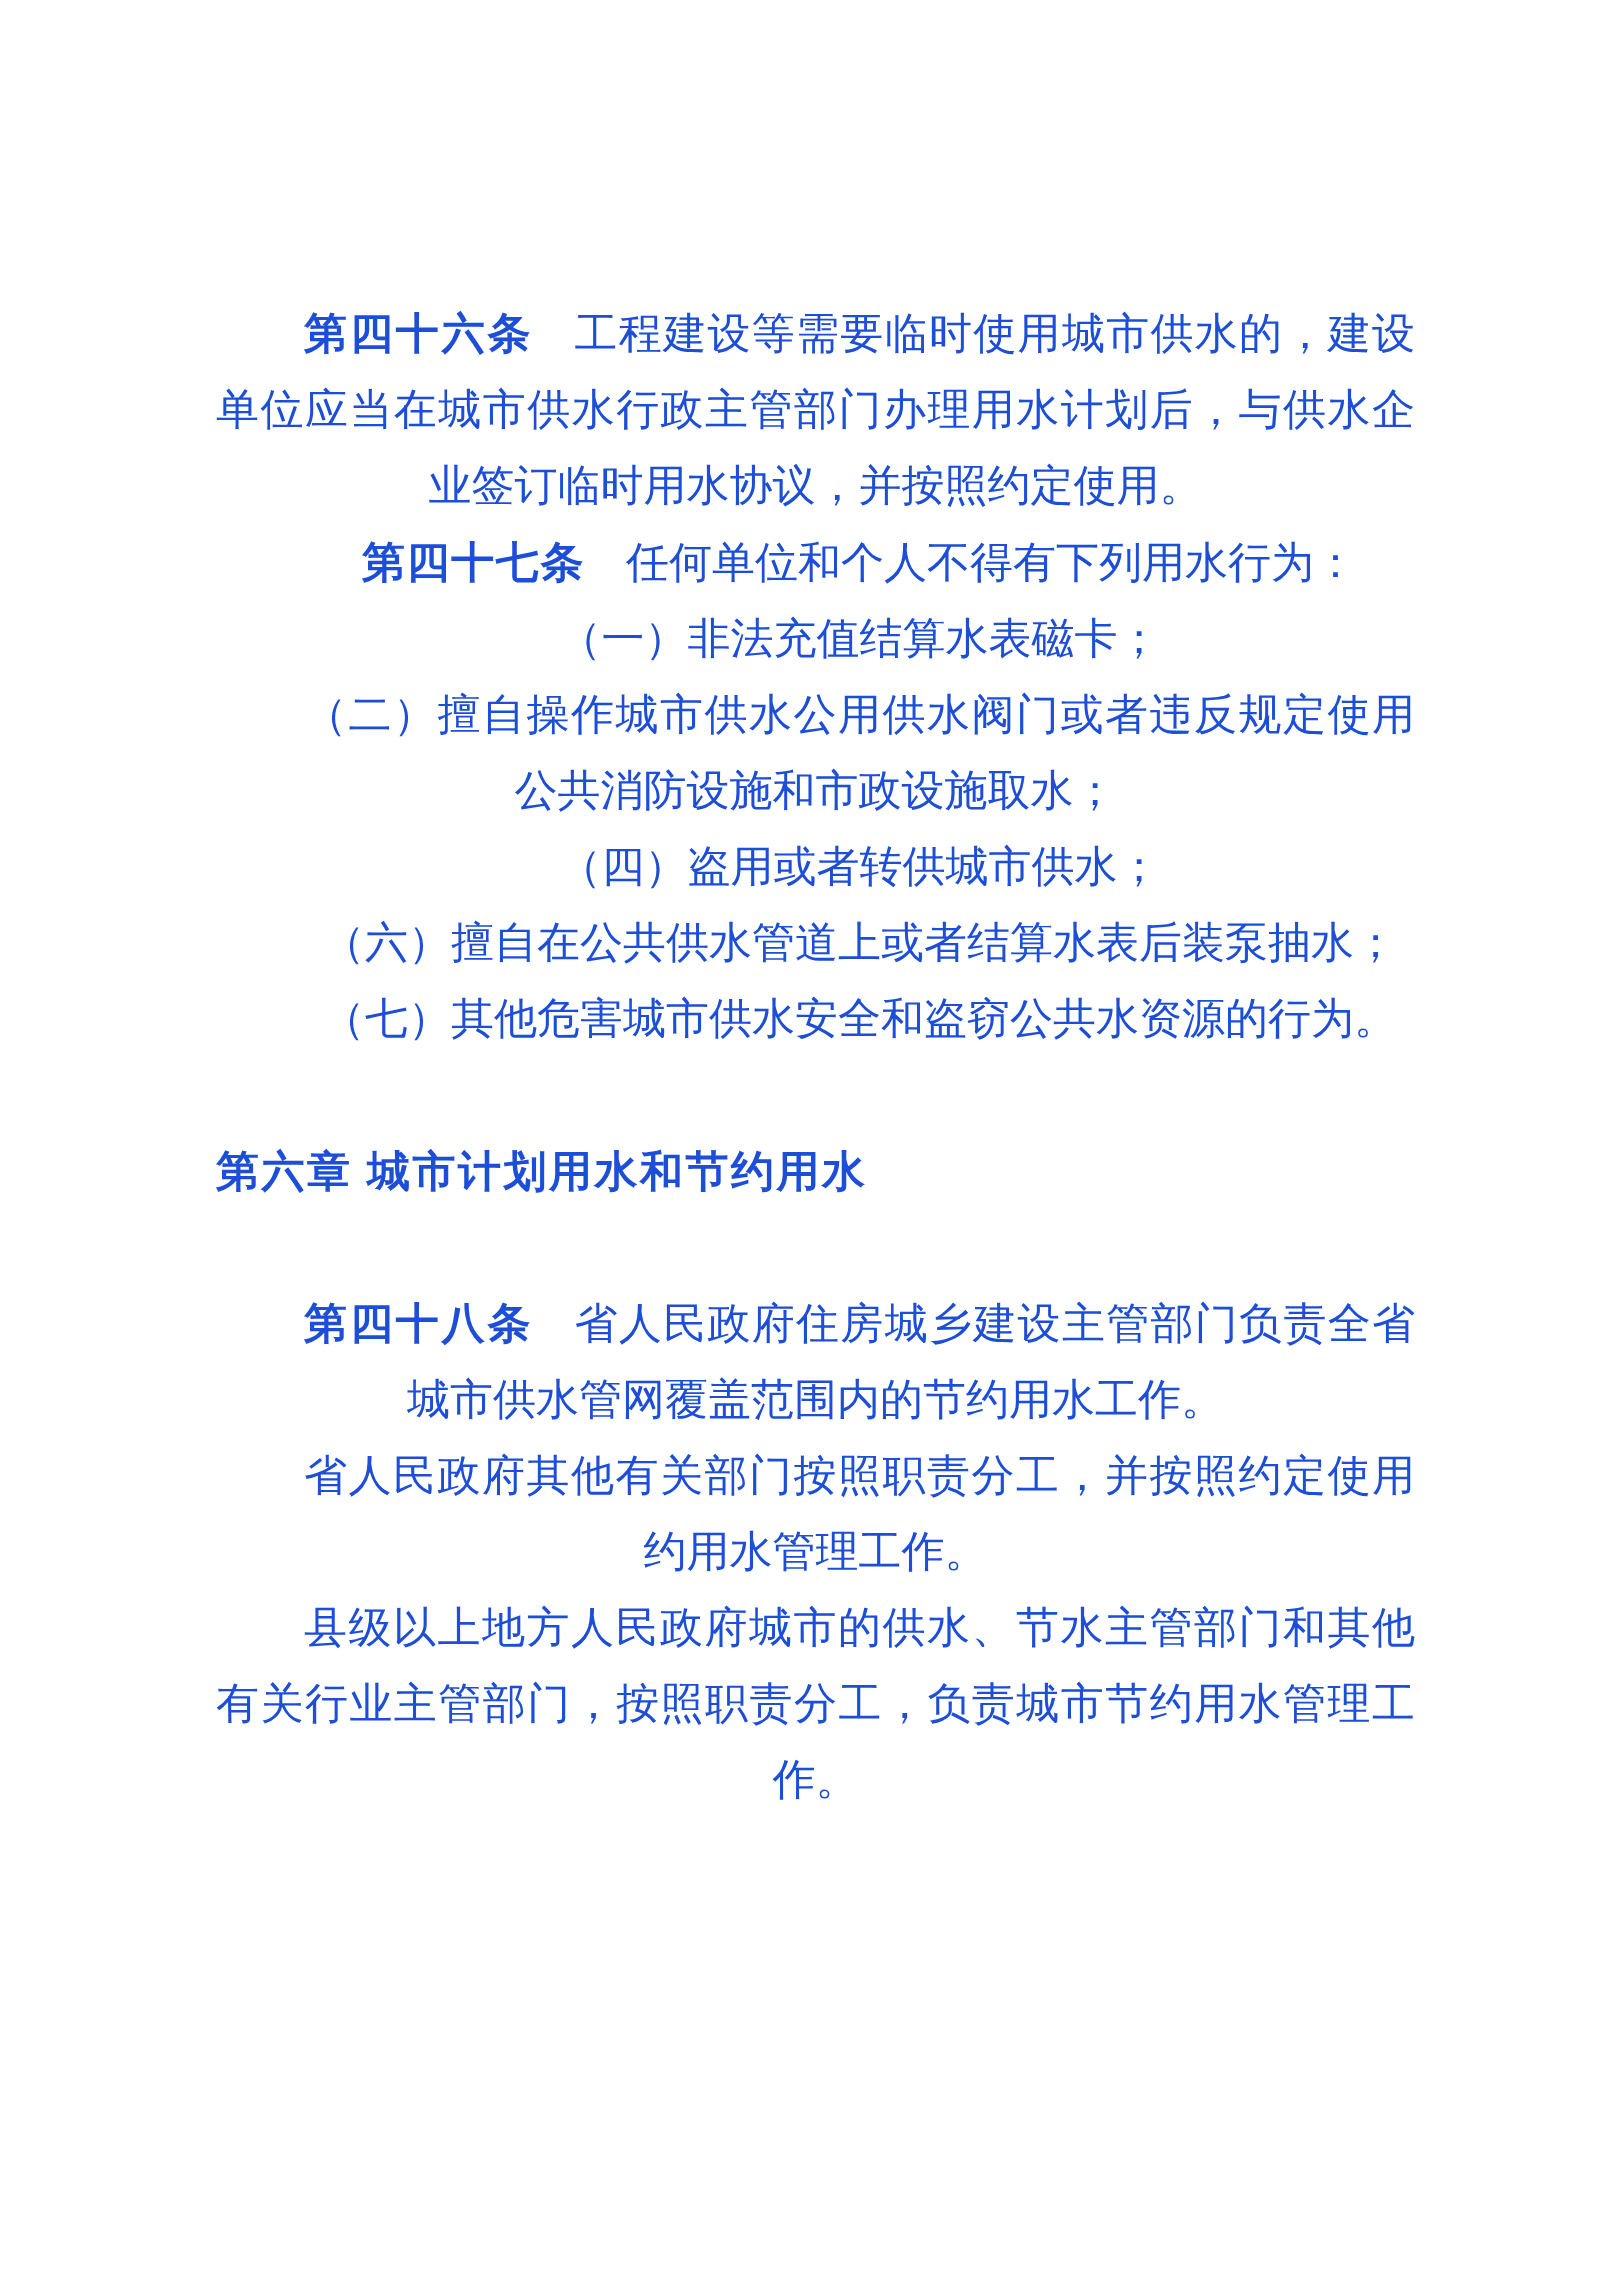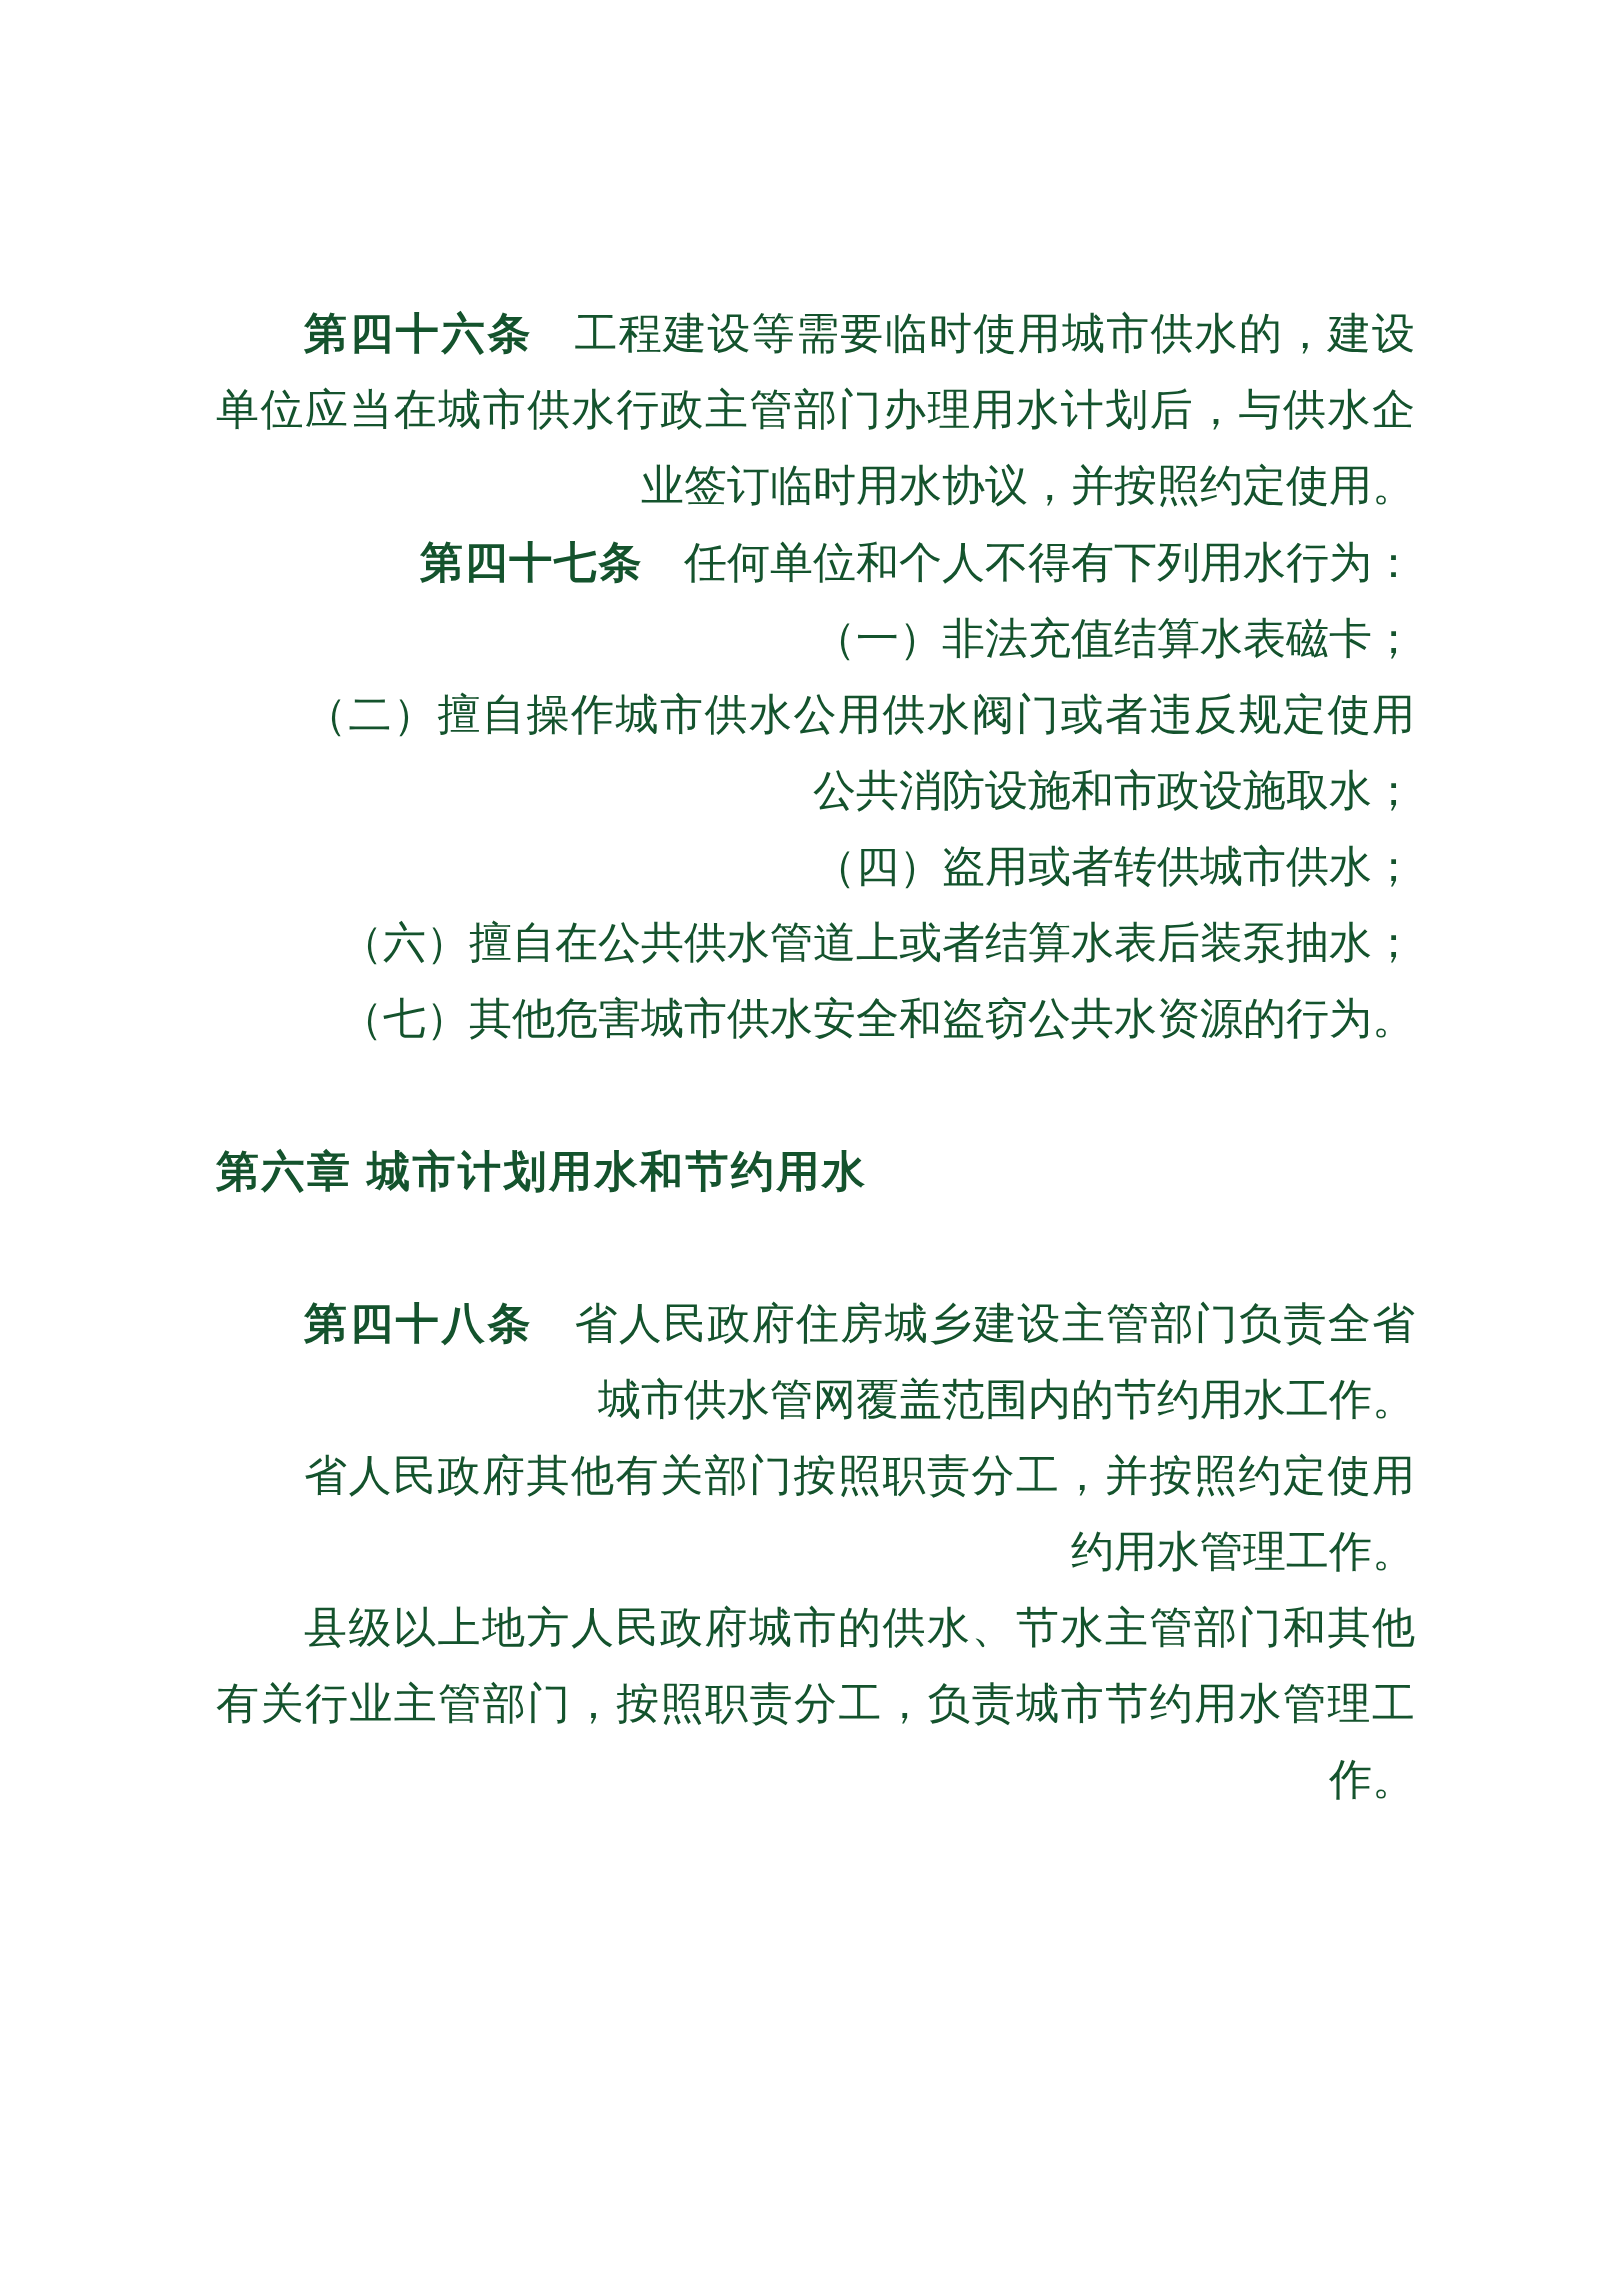--- a/index.html
+++ b/index.html
@@ -13,26 +13,26 @@
     height: 2295px;
     background: #ffffff;
     box-sizing: border-box;
     padding: 295px 208px 0 216px;
     overflow: hidden;
   }
   .doc-content {
     font-family: "Liberation Serif", "DejaVu Serif", serif;
     font-size: 43px;
     line-height: 76px;
-    color: #14532d;
+    color: #1d4ed8;
   }
   .paragraph { margin: 0; }
   .line {
     margin: 0;
-    text-align: right;
+    text-align: center;
   }
   .line.just {
     text-align: justify;
     text-align-last: justify;
     text-justify: inter-character;
   }
   .line.ind { padding-left: 88px; }
   .lead {
     font-family: "Liberation Sans", "DejaVu Sans", sans-serif;
     font-weight: bold;

